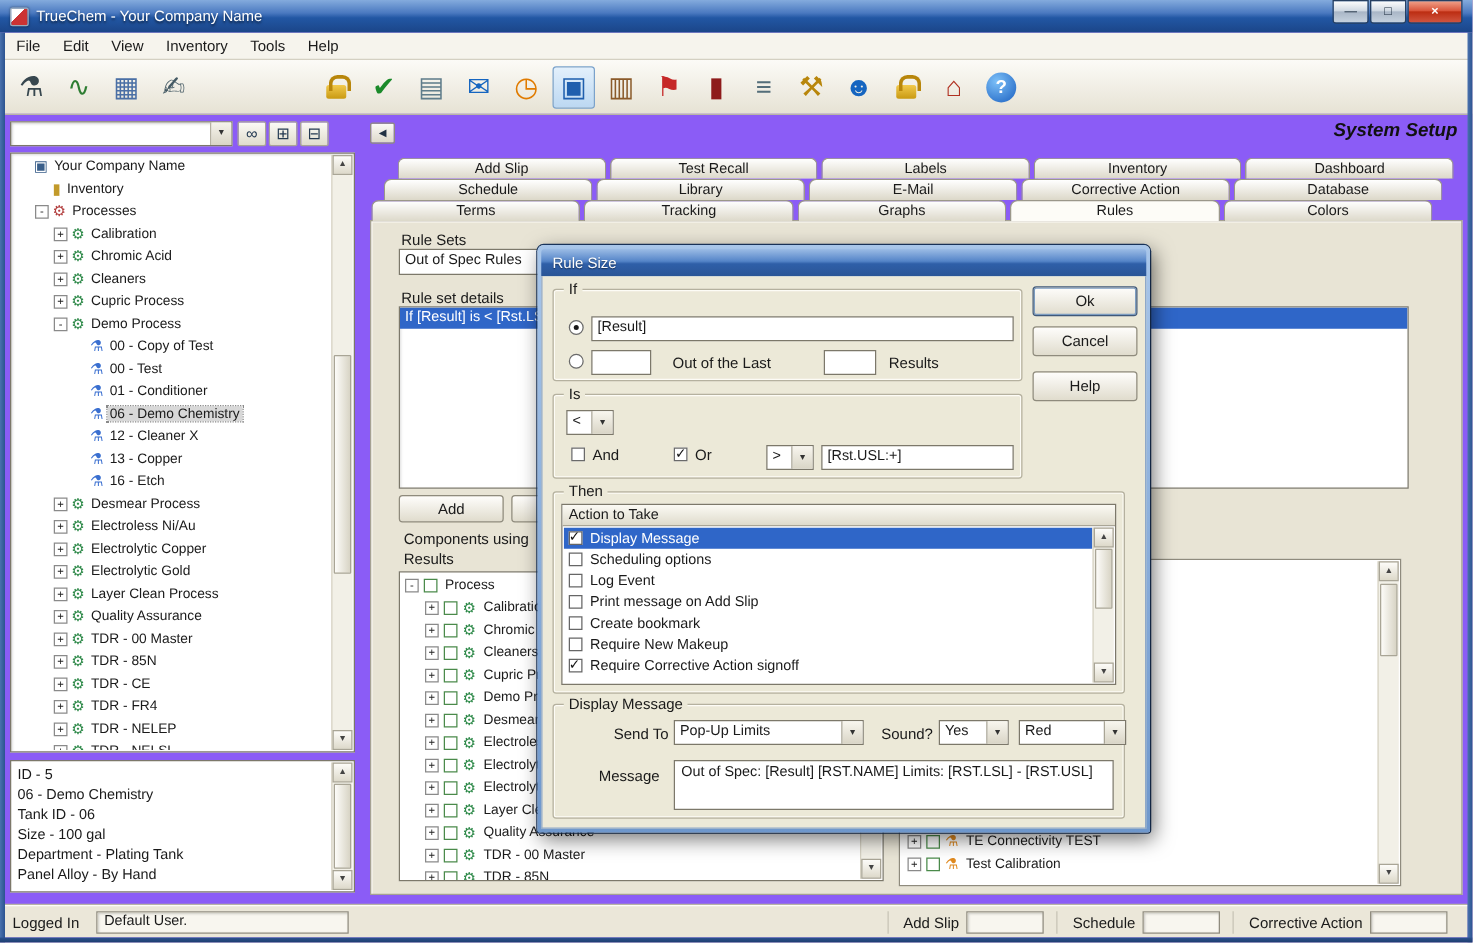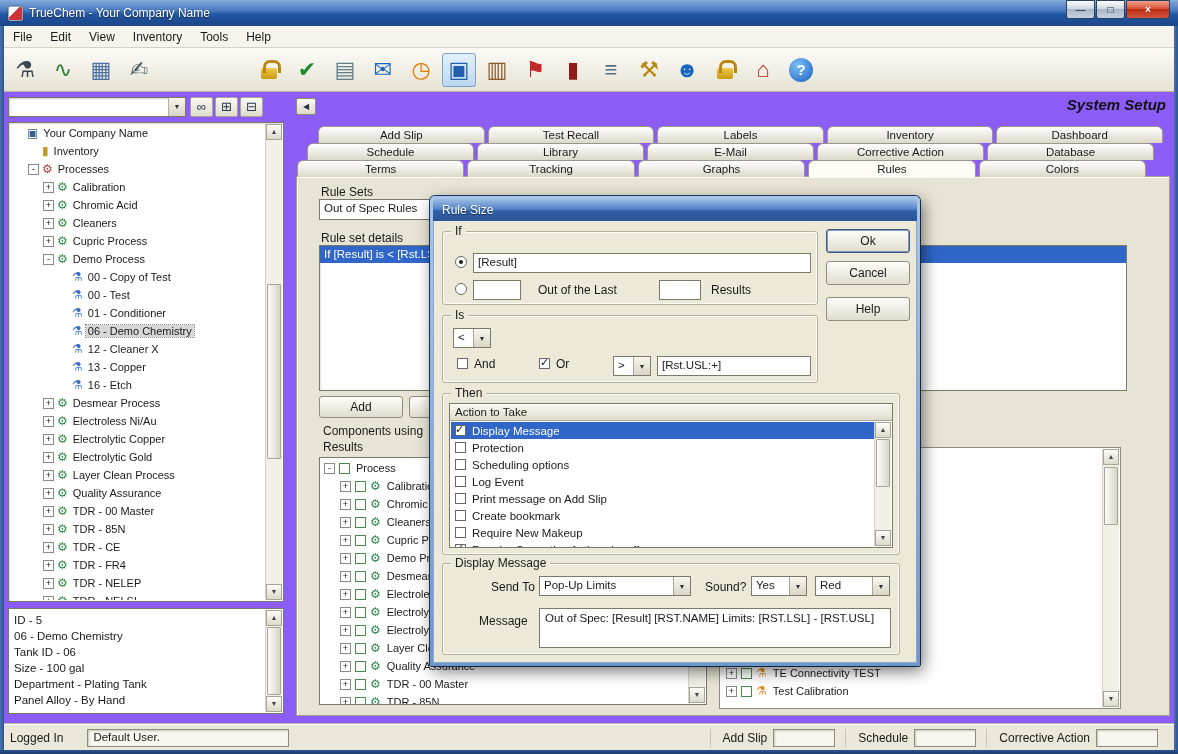--- a/index.html
+++ b/index.html
@@ -46,21 +46,21 @@
 .vscroll{position:absolute;top:1px;bottom:1px;right:1px;width:17px;background:#f2f0e7;border-left:1px solid #d6d2c4}
 .sarr{position:absolute;left:0;width:100%;height:16px;border:1px solid #a9a596;background:linear-gradient(#fdfcf9,#ddd9ca);font-size:7px;text-align:center;line-height:14px;color:#444}
 .sarr.up{top:0}.sarr.down{bottom:0}
 .sthumb{position:absolute;left:1px;right:1px;border:1px solid #a9a596;background:linear-gradient(90deg,#fdfcf9,#d8d4c5);border-radius:1px}
 .infobox{position:absolute;left:8px;top:608px;width:276px;height:106px;background:#fff;border:1px solid #7c786a;overflow:hidden}
 .info-lines{position:absolute;top:3px;left:5px;right:20px;bottom:3px;overflow:hidden}
 .info-line{font-size:11.5px;line-height:16px;white-space:nowrap}
 
 .statusbar{position:absolute;left:4px;right:4px;bottom:4px;height:26px;background:#ebe7d9;border-top:1px solid #fdfcf8;box-shadow:0 -1px 0 #b8b4a5;display:flex;align-items:center;padding:0 6px;z-index:4}
 .sunken{border:1px solid #8f8b7d;box-shadow:inset 1px 1px 2px rgba(0,0,0,.2);background:#f8f6ef;height:18px;display:inline-block}
-.sb-user{width:202px;margin-left:24px;padding:1px 5px;font-size:11.5px}
+.sb-user{width:202px;margin-left:14px;padding:1px 5px;font-size:11.5px}
 .sb-right{margin-left:auto;display:flex;align-items:center}
 .sb-pane{display:flex;align-items:center;gap:6px;border-left:1px solid #c8c4b5;padding:0 10px 0 12px}
 .sb-box{width:62px}
 
 .collapse-btn{position:absolute;left:296px;top:98px;width:20px;height:17px;border:1px solid #8f8b7d;background:linear-gradient(#fbfaf6,#ddd9ca);font-size:8px;text-align:center;line-height:15px;color:#234;border-radius:2px;z-index:2}
 .page-title{position:absolute;right:12px;top:96px;font-size:15px;font-weight:bold;font-style:italic;color:#111;z-index:2}
 .tabrow{position:absolute;height:17px;display:flex;z-index:2}
 .tab{flex:1;margin-right:3px;border:1px solid #9b978a;border-bottom:none;border-radius:6px 6px 0 0;background:linear-gradient(#ffffff,#dcd8c9);text-align:center;font-size:11.5px;line-height:16px;overflow:hidden;white-space:nowrap}
 .tab.active{background:#fdfcf7}
 .content{position:absolute;left:296px;top:176px;width:874px;height:540px;background:#e8e4d5;border:1px solid #a5a192;box-shadow:inset 1px 1px 0 #fbfaf6;z-index:1}
@@ -561,24 +561,20 @@
       </div>
 
       <div class="grp" style="left:8px;top:172px;width:458px;height:162px">
         <span class="grp-legend">Then</span>
         <div class="actionlist">
           <div class="actionhdr">Action to Take</div>
           <div class="action-rows">
               <div class="arow asel">
                 <span class="cbx on"></span>
                 <span class="alabel">Display Message</span>
-              </div>
-              <div class="arow">
-                <span class="cbx"></span>
-                <span class="alabel">Protection</span>
               </div>
               <div class="arow">
                 <span class="cbx"></span>
                 <span class="alabel">Scheduling options</span>
               </div>
               <div class="arow">
                 <span class="cbx"></span>
                 <span class="alabel">Log Event</span>
               </div>
               <div class="arow">
@@ -611,21 +607,21 @@
         <span class="label" style="left:48px;top:16px">Send To</span>
         <div class="dcombo" style="left:96px;top:12px;width:152px">
           <span class="cval">Pop-Up Limits</span>
           <span class="cbtn">▼</span>
         </div>
         <span class="label" style="left:262px;top:16px">Sound?</span>
         <div class="dcombo" style="left:308px;top:12px;width:56px">
           <span class="cval">Yes</span>
           <span class="cbtn">▼</span>
         </div>
-        <div class="dcombo" style="left:372px;top:12px;width:75px">
+        <div class="dcombo" style="left:372px;top:12px;width:86px">
           <span class="cval">Red</span>
           <span class="cbtn">▼</span>
         </div>
         <span class="label" style="left:36px;top:50px">Message</span>
         <div class="msgarea" style="left:96px;top:44px;width:352px;height:40px">Out of Spec:  [Result] [RST.NAME]  Limits: [RST.LSL] - [RST.USL]</div>
       </div>
 
     </div>
   </div>
 

